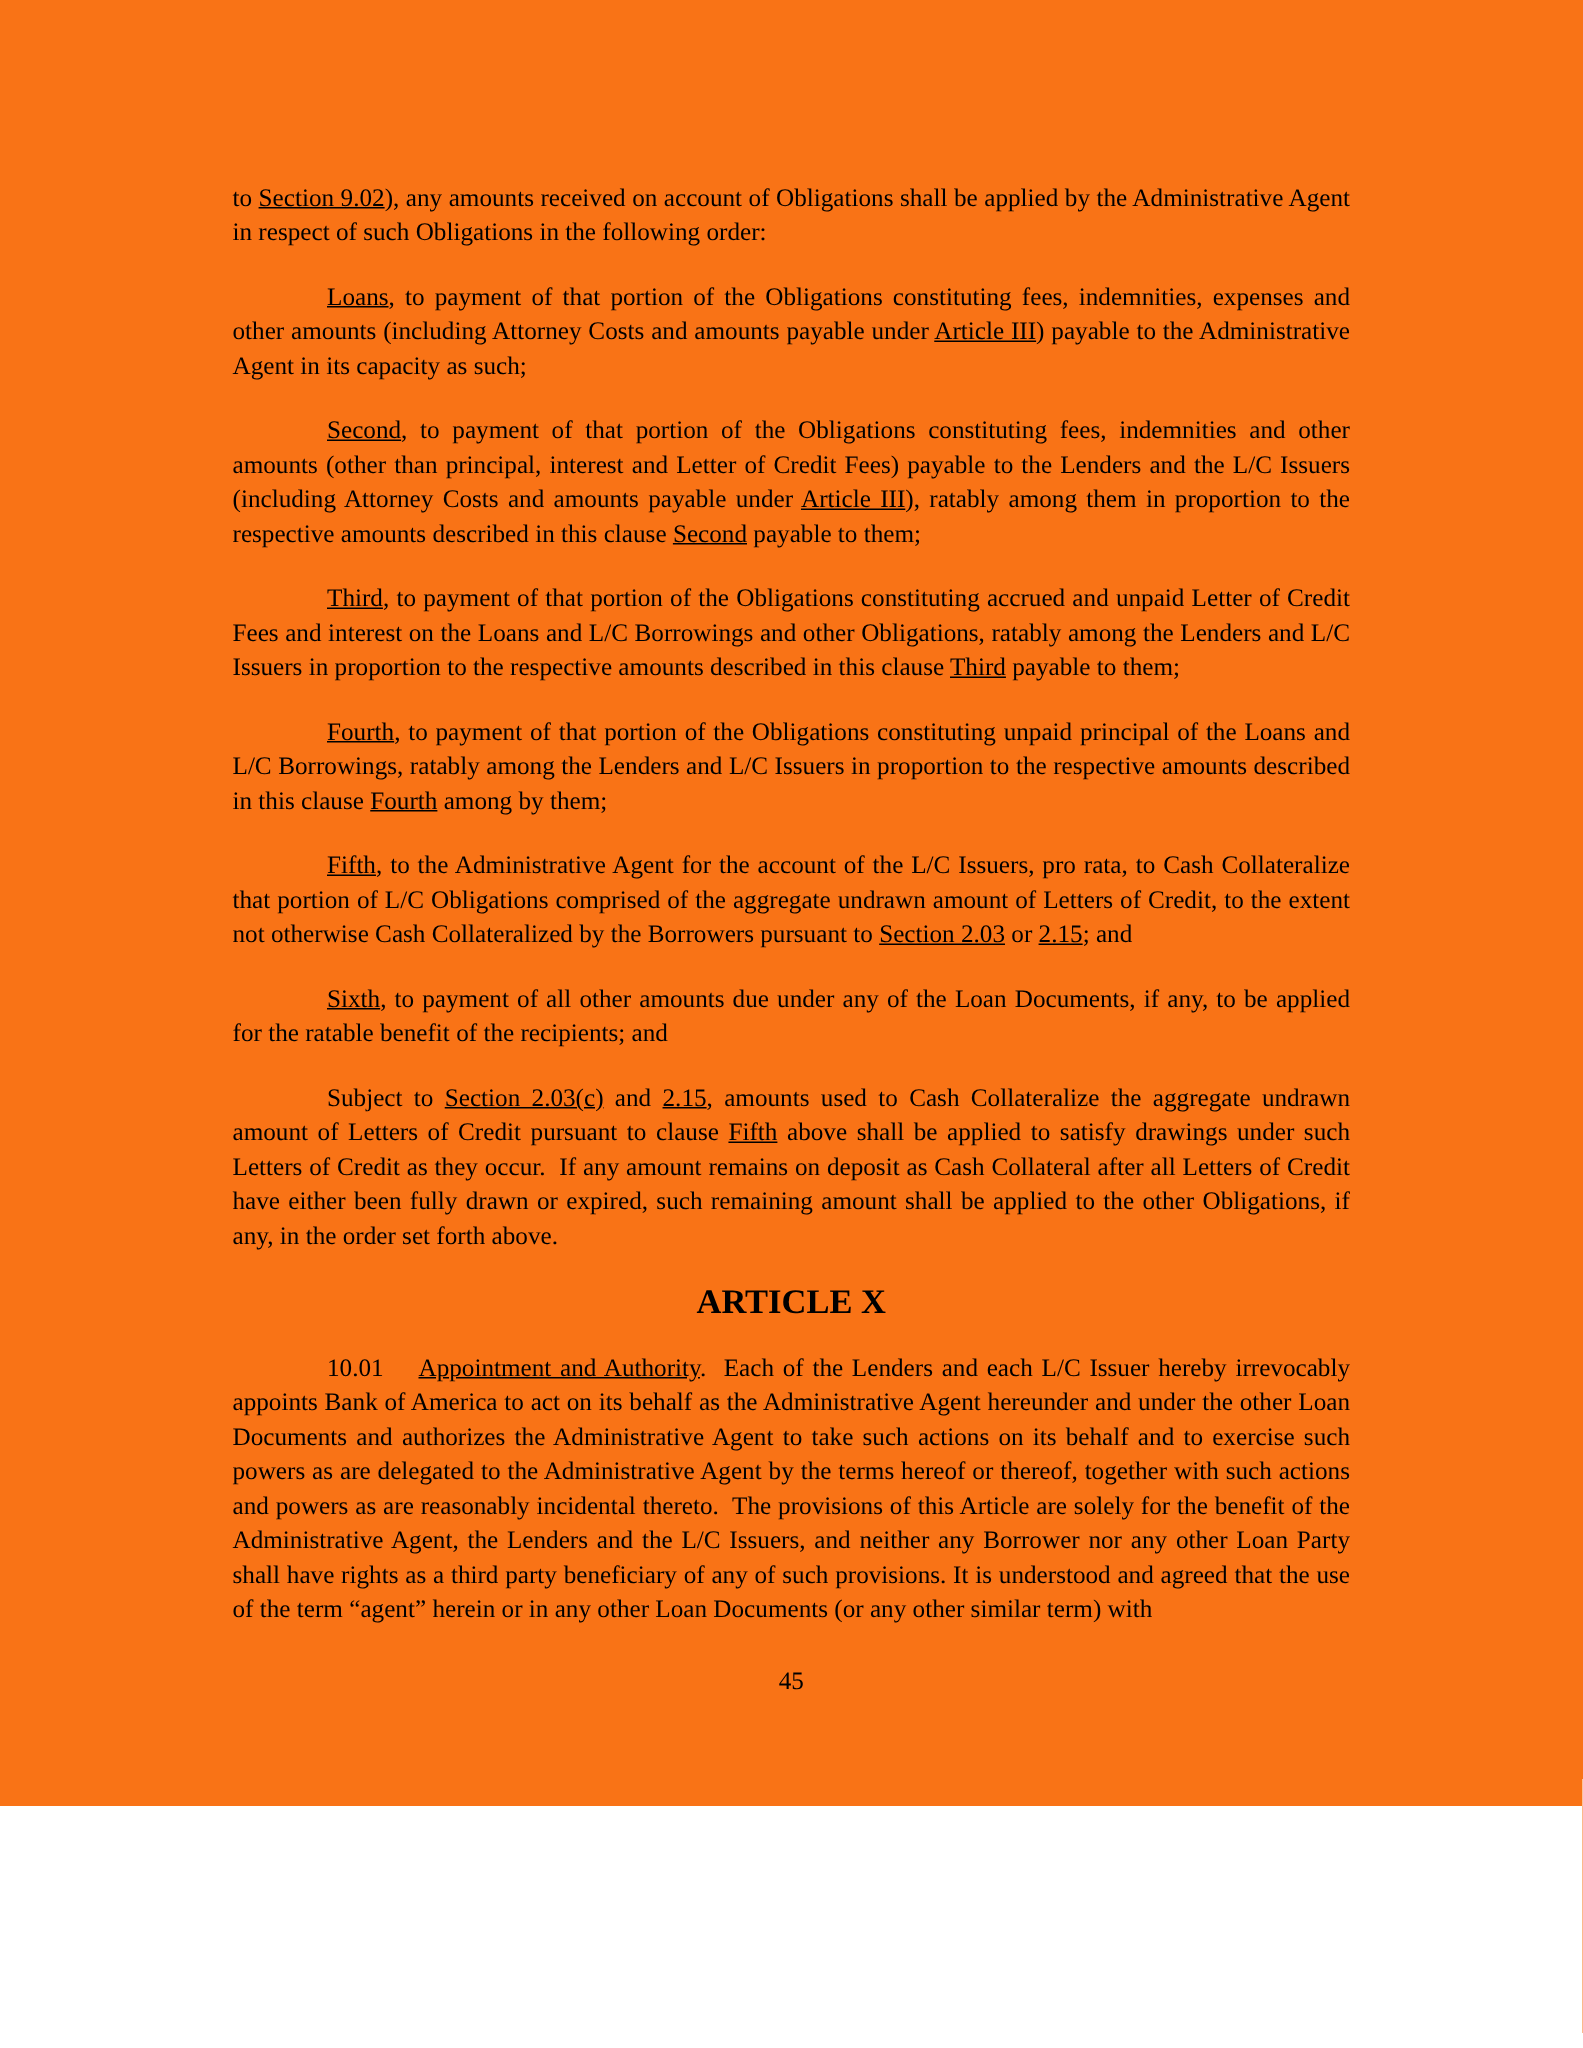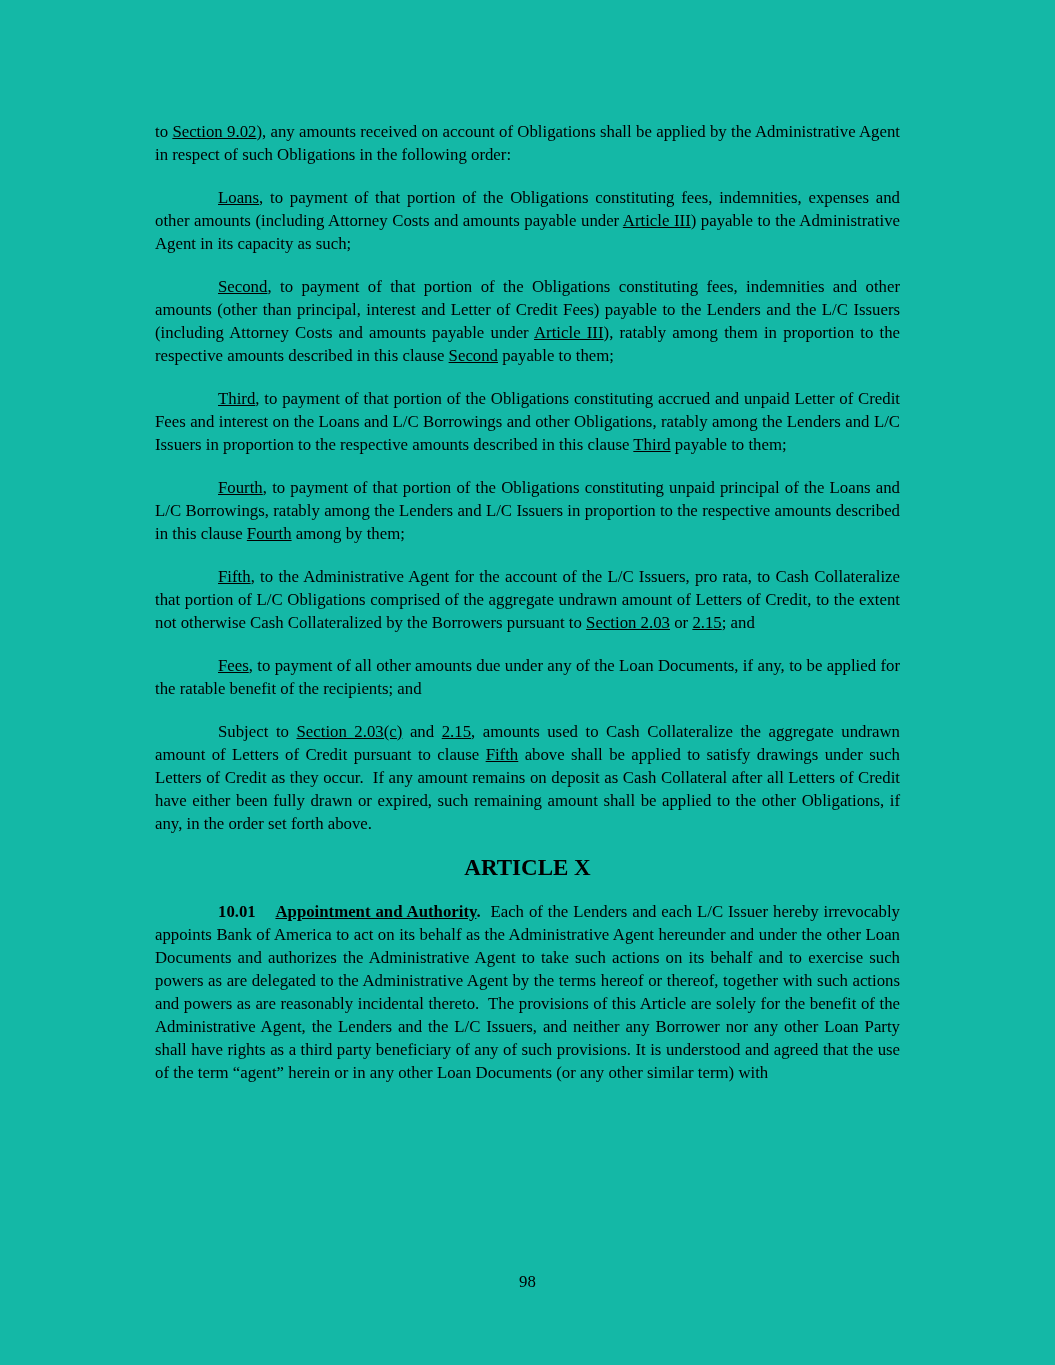--- a/index.html
+++ b/index.html
@@ -3,42 +3,42 @@
 <meta charset="utf-8">
 <style>
   html, body {
     margin: 0;
     padding: 0;
     background: #ffffff;
   }
   .page {
     position: relative;
     width: 1055px;
-    height: 1365px;
+    height: 1204px;
     margin: 0 auto;
-    background: #14b8a6;
+    background: #f97316;
     box-sizing: border-box;
     padding: 120px 155px 0 155px;
     color: #000000;
     font-family: "Liberation Serif", "DejaVu Serif", serif;
     overflow: hidden;
   }
   .doc-body {
     font-size: 16.8px;
     line-height: 23px;
     text-align: justify;
   }
   p.para {
     margin: 0 0 20px 0;
   }
   p.para.indent {
     text-indent: 63px;
   }
   .u { text-decoration: underline; }
-  .b { font-weight: bold; }
+  .b { font-weight: normal; }
   div.hd {
     font-size: 23px;
     line-height: 23px;
     font-weight: bold;
     text-align: center;
     text-indent: 0;
     margin: 21px 0 21px 0;
   }
   .page-number {
     position: absolute;
@@ -54,19 +54,19 @@
 <body>
 
 <div class="page">
   <div class="doc-body" id="doc-body">
       <p class="para"><span>to </span><span class="u">Section 9.02</span><span>), any amounts received on account of Obligations shall be applied by the Administrative Agent in respect of such Obligations in the following order:</span></p>
       <p class="para indent"><span class="u">Loans</span><span>, to payment of that portion of the Obligations constituting fees, indemnities, expenses and other amounts (including Attorney Costs and amounts payable under </span><span class="u">Article III</span><span>) payable to the Administrative Agent in its capacity as such;</span></p>
       <p class="para indent"><span class="u">Second</span><span>, to payment of that portion of the Obligations constituting fees, indemnities and other amounts (other than principal, interest and Letter of Credit Fees) payable to the Lenders and the L/C Issuers (including Attorney Costs and amounts payable under </span><span class="u">Article III</span><span>), ratably among them in proportion to the respective amounts described in this clause </span><span class="u">Second</span><span> payable to them;</span></p>
       <p class="para indent"><span class="u">Third</span><span>, to payment of that portion of the Obligations constituting accrued and unpaid Letter of Credit Fees and interest on the Loans and L/C Borrowings and other Obligations, ratably among the Lenders and L/C Issuers in proportion to the respective amounts described in this clause </span><span class="u">Third</span><span> payable to them;</span></p>
       <p class="para indent"><span class="u">Fourth</span><span>, to payment of that portion of the Obligations constituting unpaid principal of the Loans and L/C Borrowings, ratably among the Lenders and L/C Issuers in proportion to the respective amounts described in this clause </span><span class="u">Fourth</span><span> among by them;</span></p>
       <p class="para indent"><span class="u">Fifth</span><span>, to the Administrative Agent for the account of the L/C Issuers, pro&nbsp;rata, to Cash Collateralize that portion of L/C Obligations comprised of the aggregate undrawn amount of Letters of Credit, to the extent not otherwise Cash Collateralized by the Borrowers pursuant to </span><span class="u">Section 2.03</span><span> or </span><span class="u">2.15</span><span>; and</span></p>
-      <p class="para indent"><span class="u">Fees</span><span>, to payment of all other amounts due under any of the Loan Documents, if any, to be applied for the ratable benefit of the recipients; and</span></p>
+      <p class="para indent"><span class="u">Sixth</span><span>, to payment of all other amounts due under any of the Loan Documents, if any, to be applied for the ratable benefit of the recipients; and</span></p>
       <p class="para indent"><span>Subject to </span><span class="u">Section 2.03(c)</span><span> and </span><span class="u">2.15</span><span>, amounts used to Cash Collateralize the aggregate undrawn amount of Letters of Credit pursuant to clause </span><span class="u">Fifth</span><span> above shall be applied to satisfy drawings under such Letters of Credit as they occur.&nbsp; If any amount remains on deposit as Cash Collateral after all Letters of Credit have either been fully drawn or expired, such remaining amount shall be applied to the other Obligations, if any, in the order set forth above.</span></p>
       <div class="hd"><span>ARTICLE X</span></div>
       <p class="para indent"><span class="b">10.01</span><span>&nbsp;&nbsp;&nbsp;&nbsp;</span><span class="u b">Appointment and Authority</span><span class="b">.</span><span>&nbsp; Each of the Lenders and each L/C Issuer hereby irrevocably appoints Bank of America to act on its behalf as the Administrative Agent hereunder and under the other Loan Documents and authorizes the Administrative Agent to take such actions on its behalf and to exercise such powers as are delegated to the Administrative Agent by the terms hereof or thereof, together with such actions and powers as are reasonably incidental thereto.&nbsp; The provisions of this Article are solely for the benefit of the Administrative Agent, the Lenders and the L/C Issuers, and neither any Borrower nor any other Loan Party shall have rights as a third party beneficiary of any of such provisions. It is understood and agreed that the use of the term “agent” herein or in any other Loan Documents (or any other similar term) with</span></p>
     </div>
-  <div class="page-number">98</div>
+  <div class="page-number">45</div>
 </div>
 
 </body></html>

